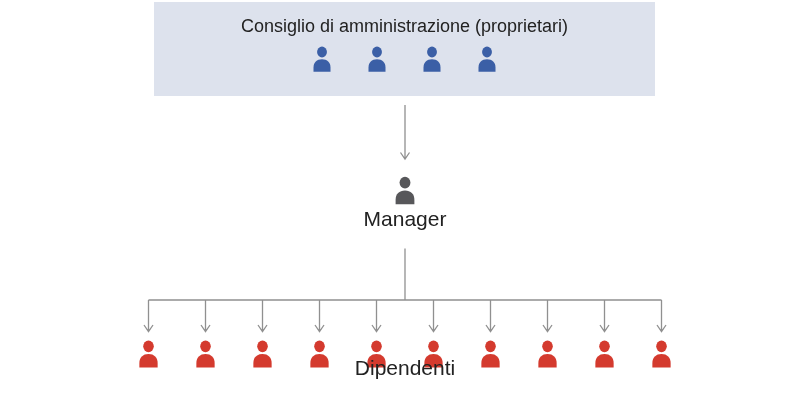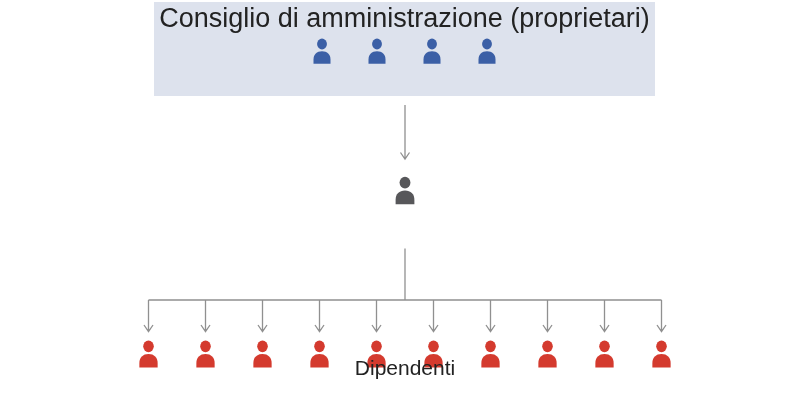--- a/index.html
+++ b/index.html
@@ -31,23 +31,23 @@
   
   .board-box {
     position: absolute;
     left: 154px;
     top: 2px;
     width: 501px;
     height: 94px;
     background: var(--board_box_bg, #dde2ed);
   }
   .board-title {
-    margin-top: 3px;
+    margin-top: 11px;
     text-align: center;
-    font-size: 27px;
+    font-size: 18px;
     line-height: 26px;
     color: var(--text, #222222);
   }
   .icon-row {
     display: flex;
     justify-content: center;
     align-items: flex-end;
   }
   .board-row {
     margin-top: 7px;
@@ -123,20 +123,21 @@
   </svg>
 </div>
   </div>
 
   <div class="manager-figure">
     <svg class="person" viewBox="0 0 26 30" aria-hidden="true">
       <ellipse cx="13" cy="6.2" rx="5.1" ry="5.6"></ellipse>
       <path d="M13 13.6 C 7.6 13.6 4.2 16.9 4.2 22.2 L 4.2 26.6 L 21.8 26.6 L 21.8 22.2 C 21.8 16.9 18.4 13.6 13 13.6 Z"></path>
     </svg>
   </div>
+  <div class="center-label manager-label">Manager</div>
 
   <div class="icon-row employee-row">
   <svg class="person" viewBox="0 0 26 30" aria-hidden="true">
     <ellipse cx="13" cy="6.2" rx="5.1" ry="5.6"></ellipse>
     <path d="M13 13.6 C 7.6 13.6 4.2 16.9 4.2 22.2 L 4.2 26.6 L 21.8 26.6 L 21.8 22.2 C 21.8 16.9 18.4 13.6 13 13.6 Z"></path>
   </svg>
 
   <svg class="person" viewBox="0 0 26 30" aria-hidden="true">
     <ellipse cx="13" cy="6.2" rx="5.1" ry="5.6"></ellipse>
     <path d="M13 13.6 C 7.6 13.6 4.2 16.9 4.2 22.2 L 4.2 26.6 L 21.8 26.6 L 21.8 22.2 C 21.8 16.9 18.4 13.6 13 13.6 Z"></path>

